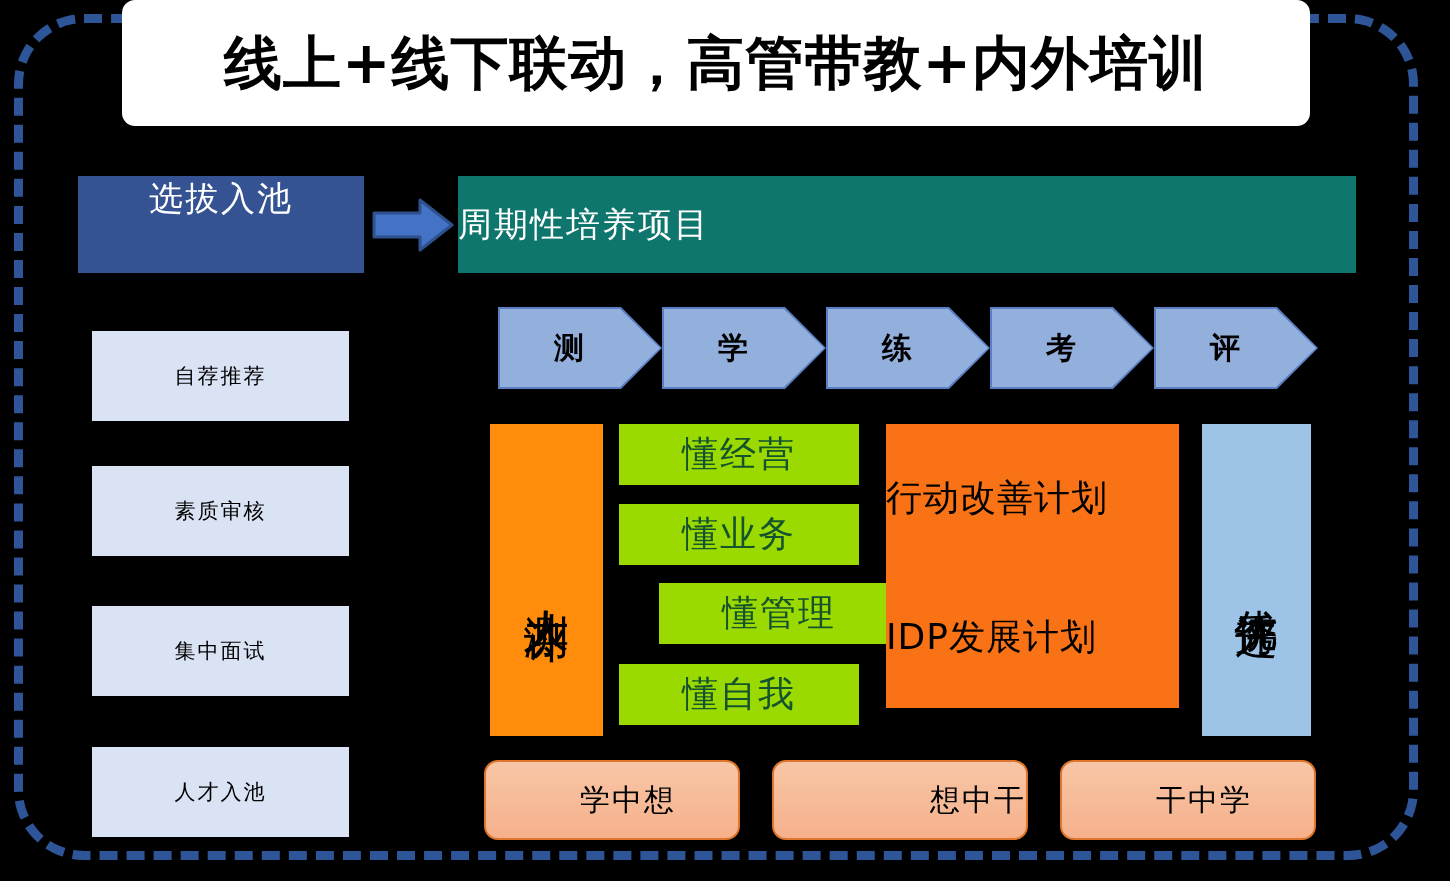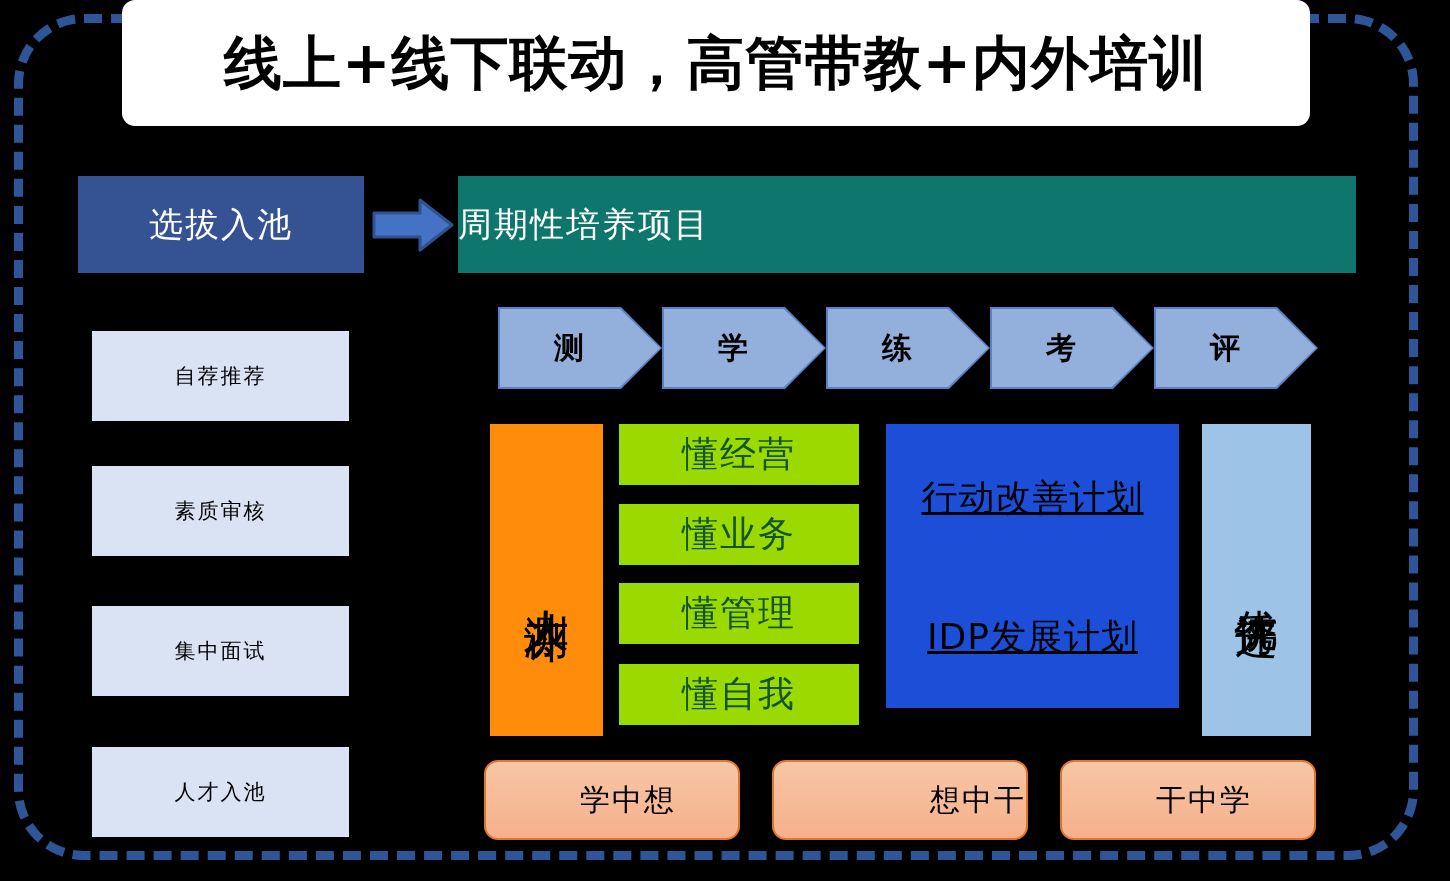--- a/index.html
+++ b/index.html
@@ -25,21 +25,21 @@
     border-radius:13px;
   }
   .title-banner .txt{
     font-size:58px;font-weight:bold;color:#000;letter-spacing:1px;
     line-height:1;white-space:nowrap;
   }
 
   
   .left-head{
     position:absolute;left:78px;top:176px;width:286px;height:97px;
-    background:#355392;display:flex;align-items:center;justify-content:center;
+    background:#355392;display:flex;justify-content:center;
   }
   .left-head span{color:#fff;font-size:34px;letter-spacing:2px;}
 
   
   .blue-arrow{
     position:absolute;left:372px;top:197px;width:82px;height:56px;
   }
 
   
   .right-head{
@@ -81,27 +81,27 @@
     writing-mode:vertical-rl;text-orientation:upright;
     font-size:45px;color:#000;letter-spacing:3px;line-height:1.05;
   }
 
   
   .green{
     position:absolute;left:619px;width:240px;height:61px;
     background:#9ADA00;display:flex;align-items:center;justify-content:center;
     font-size:36px;color:#14532d;letter-spacing:2px;
   }
-  .g0{top:424px;} .g1{top:504px;} .g2{top:583px;} .g3{top:664px;}
+  .g0{top:424px;} .g1{top:504px;} .g2{top:583px;margin-left:40px;} .g3{top:664px;}
 
   
   .teal{
     position:absolute;left:886px;width:293px;
-    background:#1d4ed8;display:flex;align-items:center;justify-content:center;
-    font-size:36px;color:#000;letter-spacing:1px;text-decoration:underline;
+    background:#f97316;display:flex;align-items:center;justify-content:flex-start;
+    font-size:36px;color:#000;letter-spacing:1px;
   }
   .t0{top:424px;height:148px;}
   .t1{top:566px;height:142px;}
 
   
   .lblue-col{
     position:absolute;left:1202px;top:424px;width:109px;height:312px;
     background:#9DC3E6;display:flex;align-items:center;justify-content:center;
   }
   .lblue-col .vtext{font-size:43px;letter-spacing:2px;}

